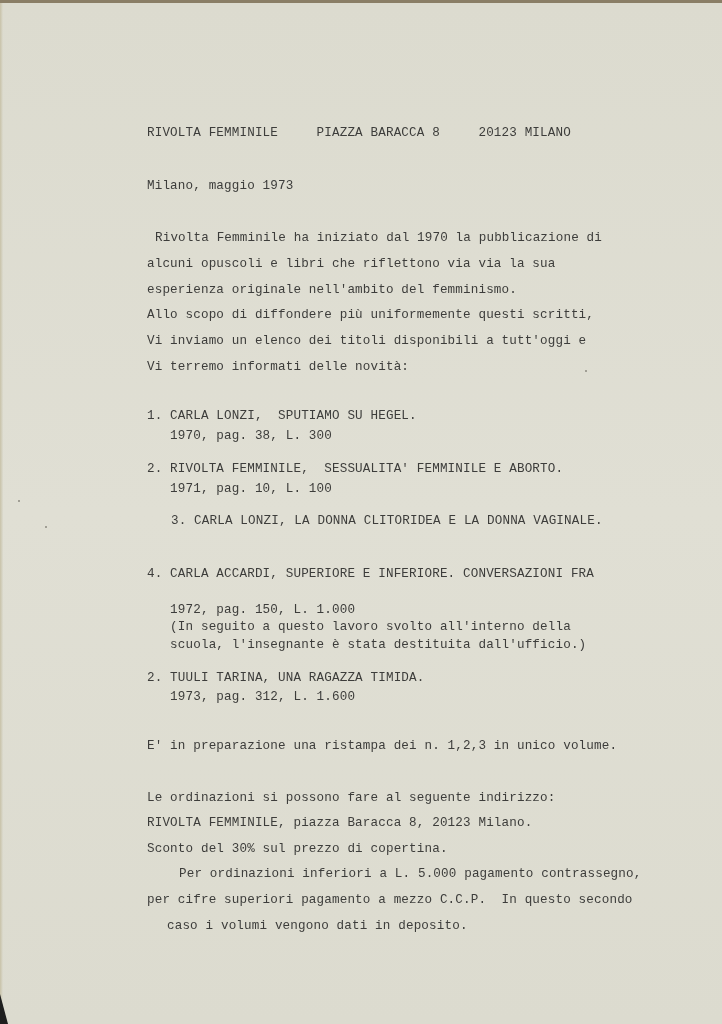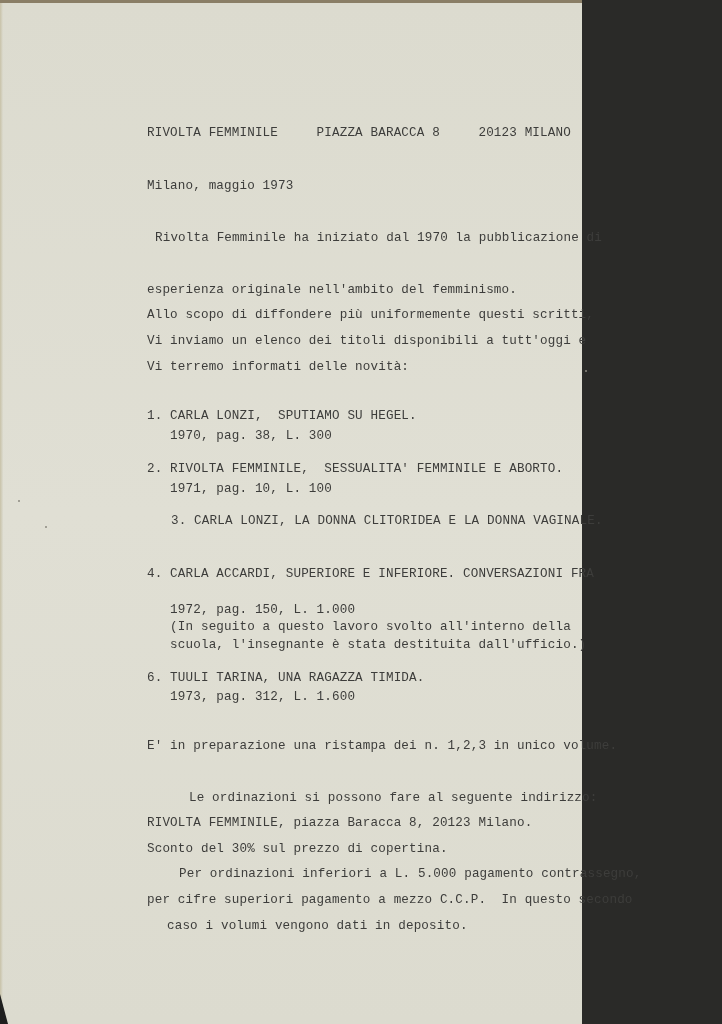--- a/index.html
+++ b/index.html
@@ -5,21 +5,21 @@
     html, body {
       margin: 0;
       padding: 0;
       width: 722px;
       height: 1024px;
       overflow: hidden;
       background: #2a2a28;
     }
     .page {
       position: relative;
-      width: 582px;
+      width: 722px;
       height: 1024px;
       background: #dddcd0;
       background-image: linear-gradient(180deg, #dcdbcf 0%, #e0dfd4 50%, #dcdbcf 100%);
       border-top: 3px solid #8a7e66;
       box-sizing: border-box;
       font-family: "Liberation Mono", "DejaVu Sans Mono", monospace;
       color: #3d3d3b;
       font-size: 12.6px;
       letter-spacing: 0.15px;
     }
@@ -63,44 +63,45 @@
 <body>
 
 <div class="page">
   <div class="edge-left"></div>
   <div class="corner-dark"></div>
 
   <div class="line header">RIVOLTA FEMMINILE     PIAZZA BARACCA 8     20123 MILANO</div>
   <div class="line date">Milano, maggio 1973</div>
 
   <div class="line p1">Rivolta Femminile ha iniziato dal 1970 la pubblicazione di</div>
+  <div class="line p2">alcuni opuscoli e libri che riflettono via via la sua</div>
   <div class="line p4">Allo scopo di diffondere più uniformemente questi scritti,</div>
   <div class="line p3">esperienza originale nell'ambito del femminismo.</div>
   <div class="line p5">Vi inviamo un elenco dei titoli disponibili a tutt'oggi e</div>
   <div class="line p6">Vi terremo informati delle novità:</div>
 
   <div class="item" style="top:403px;">1. CARLA LONZI,  SPUTIAMO SU HEGEL.</div>
   <div class="item" style="top:423px;">   1970, pag. 38, L. 300</div>
 
   <div class="item" style="top:456px;">2. RIVOLTA FEMMINILE,  SESSUALITA' FEMMINILE E ABORTO.</div>
   <div class="item" style="top:476px;">   1971, pag. 10, L. 100</div>
 
   <div class="item" style="top:508px;margin-left:24px;">3. CARLA LONZI, LA DONNA CLITORIDEA E LA DONNA VAGINALE.</div>
 
   <div class="item" style="top:561px;">4. CARLA ACCARDI, SUPERIORE E INFERIORE. CONVERSAZIONI FRA</div>
   <div class="item" style="top:597px;">   1972, pag. 150, L. 1.000</div>
   <div class="note" style="top:616px;">   (In seguito a questo lavoro svolto all'interno della</div>
   <div class="note" style="top:634px;">   scuola, l'insegnante è stata destituita dall'ufficio.)</div>
 
-  <div class="item" style="top:665px;">6. TUULI TARINA, UNA RAGAZZA TIMIDA.</div>
+  <div class="item" style="top:665px;">2. TUULI TARINA, UNA RAGAZZA TIMIDA.</div>
   <div class="item" style="top:684px;">   1973, pag. 312, L. 1.600</div>
 
   <div class="line" style="top:735px;">E' in preparazione una ristampa dei n. 1,2,3 in unico volume.</div>
 
-  <div class="line" style="top:787px;margin-left:42px;">Le ordinazioni si possono fare al seguente indirizzo:</div>
+  <div class="line" style="top:787px;">Le ordinazioni si possono fare al seguente indirizzo:</div>
   <div class="line" style="top:812px;">RIVOLTA FEMMINILE, piazza Baracca 8, 20123 Milano.</div>
   <div class="line" style="top:838px;">Sconto del 30% sul prezzo di copertina.</div>
   <div class="line" style="top:863px;margin-left:32px;">Per ordinazioni inferiori a L. 5.000 pagamento contrassegno,</div>
   <div class="line" style="top:889px;">per cifre superiori pagamento a mezzo C.C.P.  In questo secondo</div>
   <div class="line" style="top:915px;margin-left:20px;">caso i volumi vengono dati in deposito.</div>
 
   <div class="speck" style="left:18px; top:497px;"></div>
   <div class="speck" style="left:45px; top:523px;"></div>
   <div class="speck" style="left:585px; top:367px;"></div>
 </div>

